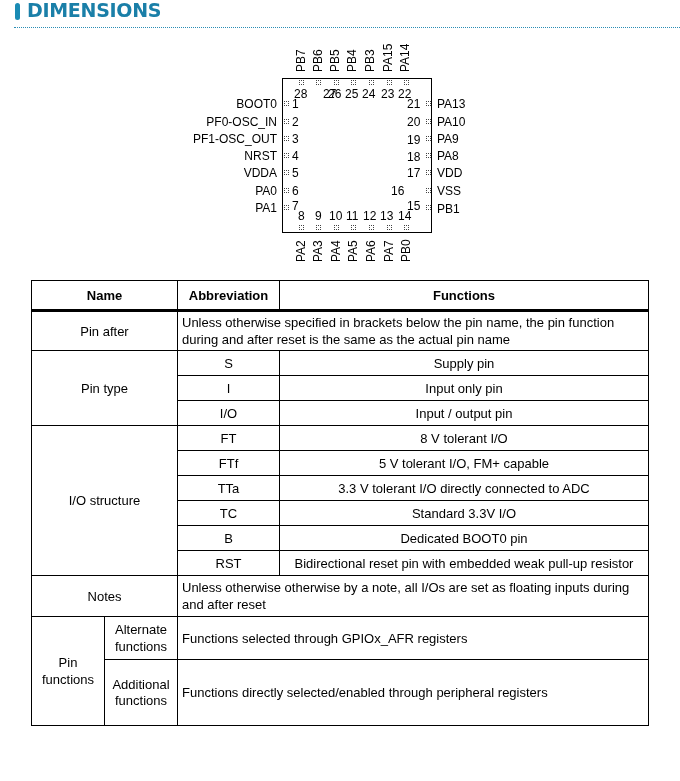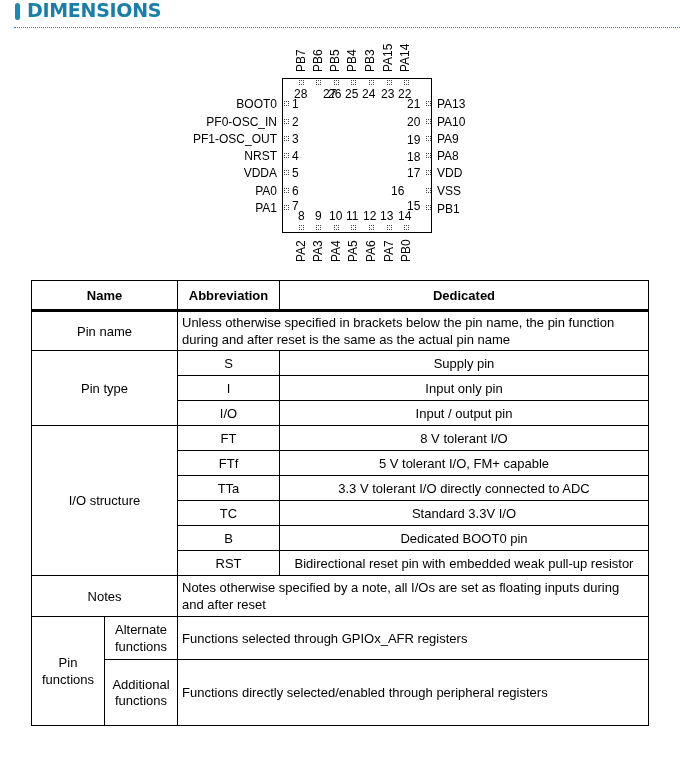--- a/index.html
+++ b/index.html
@@ -149,24 +149,24 @@
   <colgroup>
     <col style="width:73px">
       <col style="width:73px">
       <col style="width:102px">
       <col>
   </colgroup>
   <tbody>
       <tr>
     <th colspan="2">Name</th>
     <th>Abbreviation</th>
-    <th>Dedicated</th>
+    <th>Functions</th>
   </tr>
   <tr style="height:40px">
-    <td colspan="2" class="c">Pin name</td>
+    <td colspan="2" class="c">Pin after</td>
     <td colspan="2" class="l">Unless otherwise specified in brackets below the pin name, the pin function during and after reset is the same as the actual pin name</td>
   </tr>
 
   <tr class="h26">
     <td colspan="2" rowspan="3" class="c">Pin type</td>
     <td class="c">S</td>
     <td class="c">Supply pin</td>
   </tr>
   <tr class="h26">
     <td class="c">I</td>
@@ -198,21 +198,21 @@
     <td class="c">B</td>
     <td class="c">Dedicated BOOT0 pin</td>
   </tr>
   <tr class="h26">
     <td class="c">RST</td>
     <td class="c">Bidirectional reset pin with embedded weak pull-up resistor</td>
   </tr>
 
   <tr style="height:41px">
     <td colspan="2" class="c">Notes</td>
-    <td colspan="2" class="l">Notes otherwise specified by a note, all I/Os are set as floating inputs during and after reset</td>
+    <td colspan="2" class="l">Unless otherwise otherwise by a note, all I/Os are set as floating inputs during and after reset</td>
   </tr>
 
   <tr style="height:43px">
     <td rowspan="2" class="c" style="line-height:17px">Pin functions</td>
     <td class="c" style="line-height:17px">Alternate functions</td>
     <td colspan="2" class="l">Functions selected through GPIOx_AFR registers</td>
   </tr>
   <tr style="height:66px">
     <td class="c" style="line-height:16px">Additional functions</td>
     <td colspan="2" class="l">Functions directly selected/enabled through peripheral registers</td>

